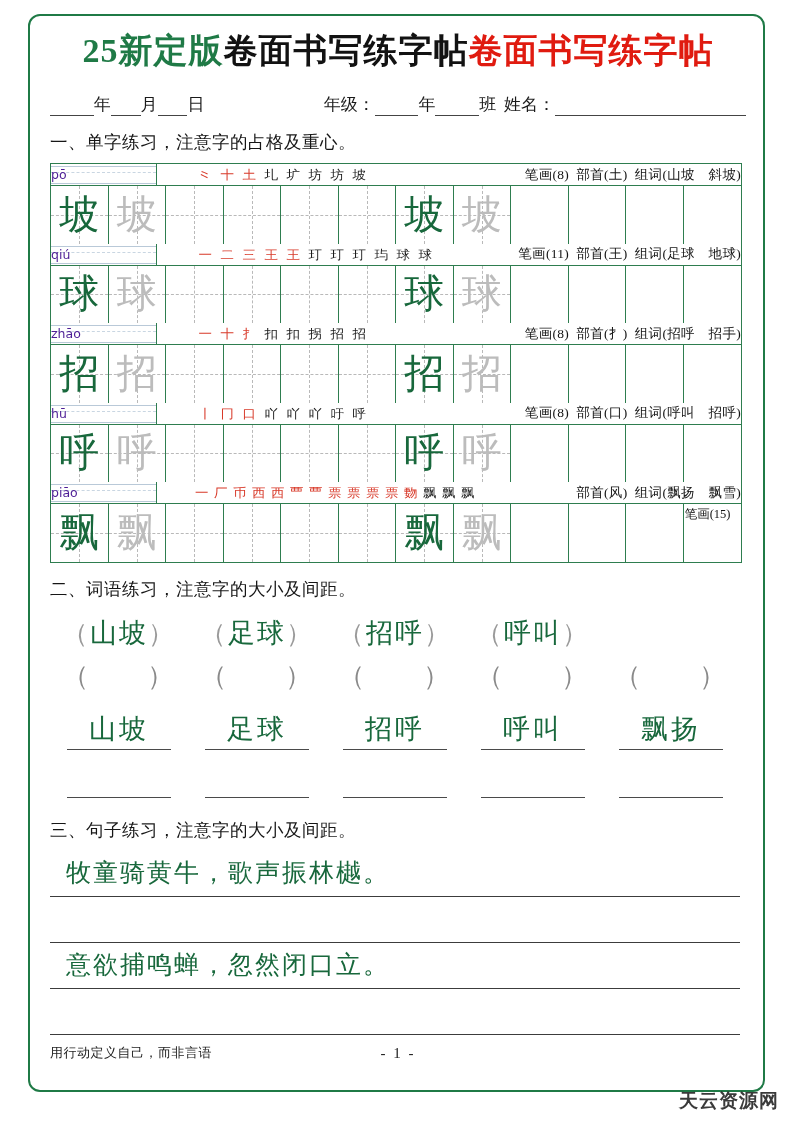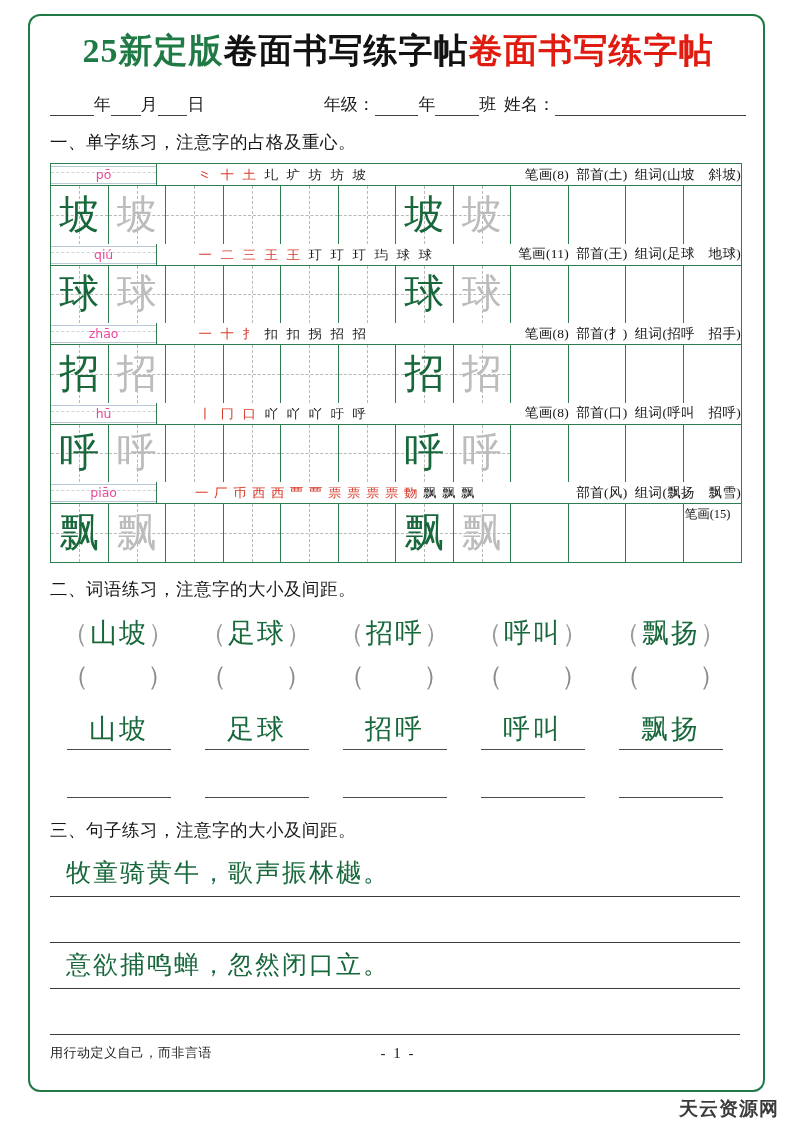--- a/index.html
+++ b/index.html
@@ -85,24 +85,24 @@
   }
   .pinyin-rule i {
     position: absolute; left: 0; right: 0;
     border-top: 1px solid #b9c9d8;
   }
   .pinyin-rule i:nth-child(1){ top: 2px; }
   .pinyin-rule i:nth-child(2){ top: 8px; border-top-style: dashed; border-top-color:#c9d6e2;}
   .pinyin-rule i:nth-child(3){ top: 19px; }
   .pinyin-txt {
     position: relative;
-    text-align: center;
+    text-align: left;
     font-family: "DejaVu Sans", sans-serif;
     font-size: 12.5px;
-    color: #ec4899;
+    color: #4c1d95;
     line-height: 21px;
   }
   .cell-strokes {
     border-right: 0;
     padding-left: 6px;
     white-space: nowrap;
     overflow: hidden;
   }
   .stroke-seq { display: inline-block; margin-left: 31px; }
   .stroke-seq span {
@@ -248,21 +248,21 @@
     position: absolute;
     left: 0; right: 0;
     text-align: center;
     font-size: 15px;
     color: #1c1c1c;
     letter-spacing: 2px;
   }
   .watermark {
     position: absolute;
     right: 14px;
-    bottom: 0;
+    bottom: 8px;
     font-size: 19px;
     font-weight: bold;
     color: #2a2a2a;
     letter-spacing: 1px;
     opacity: .92;
   }
 </style>
 </head>
 <body>
 
@@ -645,23 +645,20 @@
         </div>
       <div class="word-cell">
           <div class="word-paren"><span class="br">（</span><span>足球</span><span class="br">）</span></div>
         </div>
       <div class="word-cell">
           <div class="word-paren"><span class="br">（</span><span>招呼</span><span class="br">）</span></div>
         </div>
       <div class="word-cell">
           <div class="word-paren"><span class="br">（</span><span>呼叫</span><span class="br">）</span></div>
         </div>
-      <div class="word-cell">
-          <div class="word-paren"><span class="br">（</span><span>飘扬</span><span class="br">）</span></div>
-        </div>
     </div>
 
     <div class="words-row" style="margin-top:2px">
       <div class="word-cell">
           <div class="word-paren empty"><span>（</span><span class="inner"></span><span>）</span></div>
         </div>
       <div class="word-cell">
           <div class="word-paren empty"><span>（</span><span class="inner"></span><span>）</span></div>
         </div>
       <div class="word-cell">

